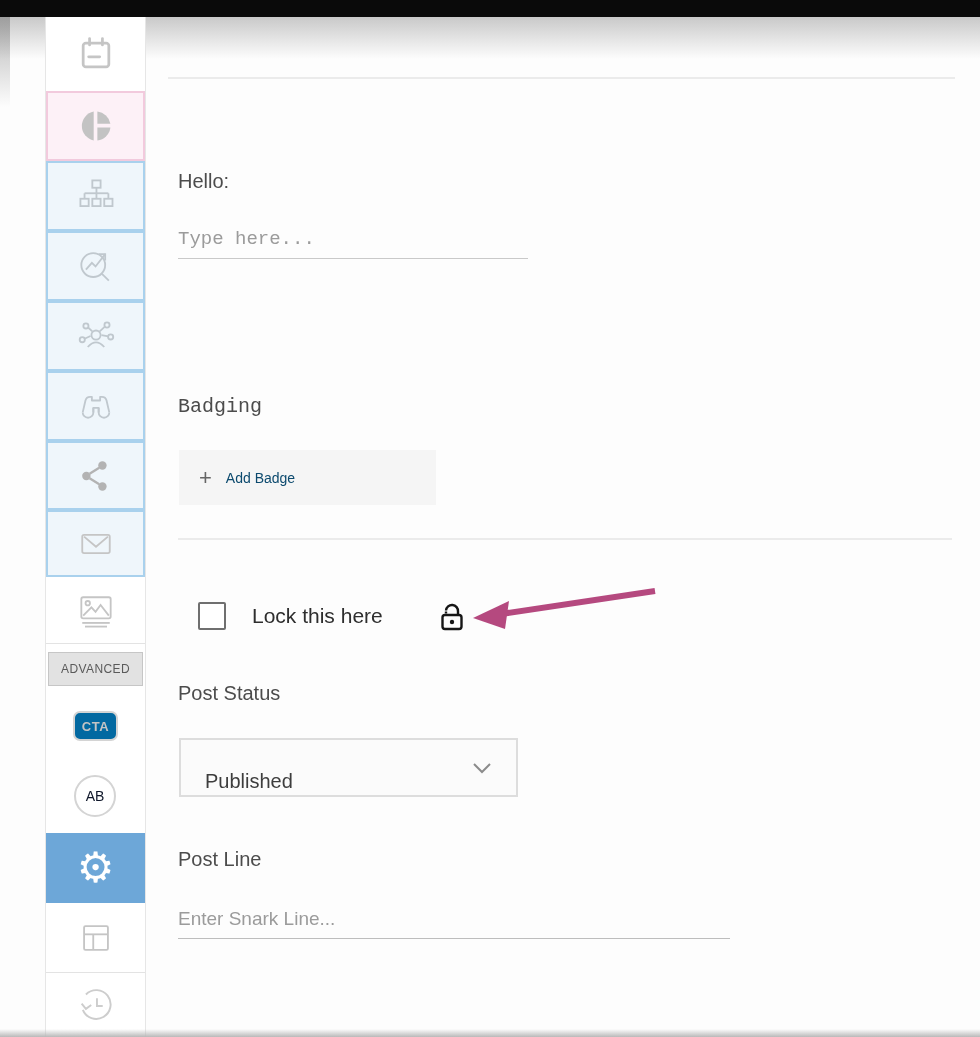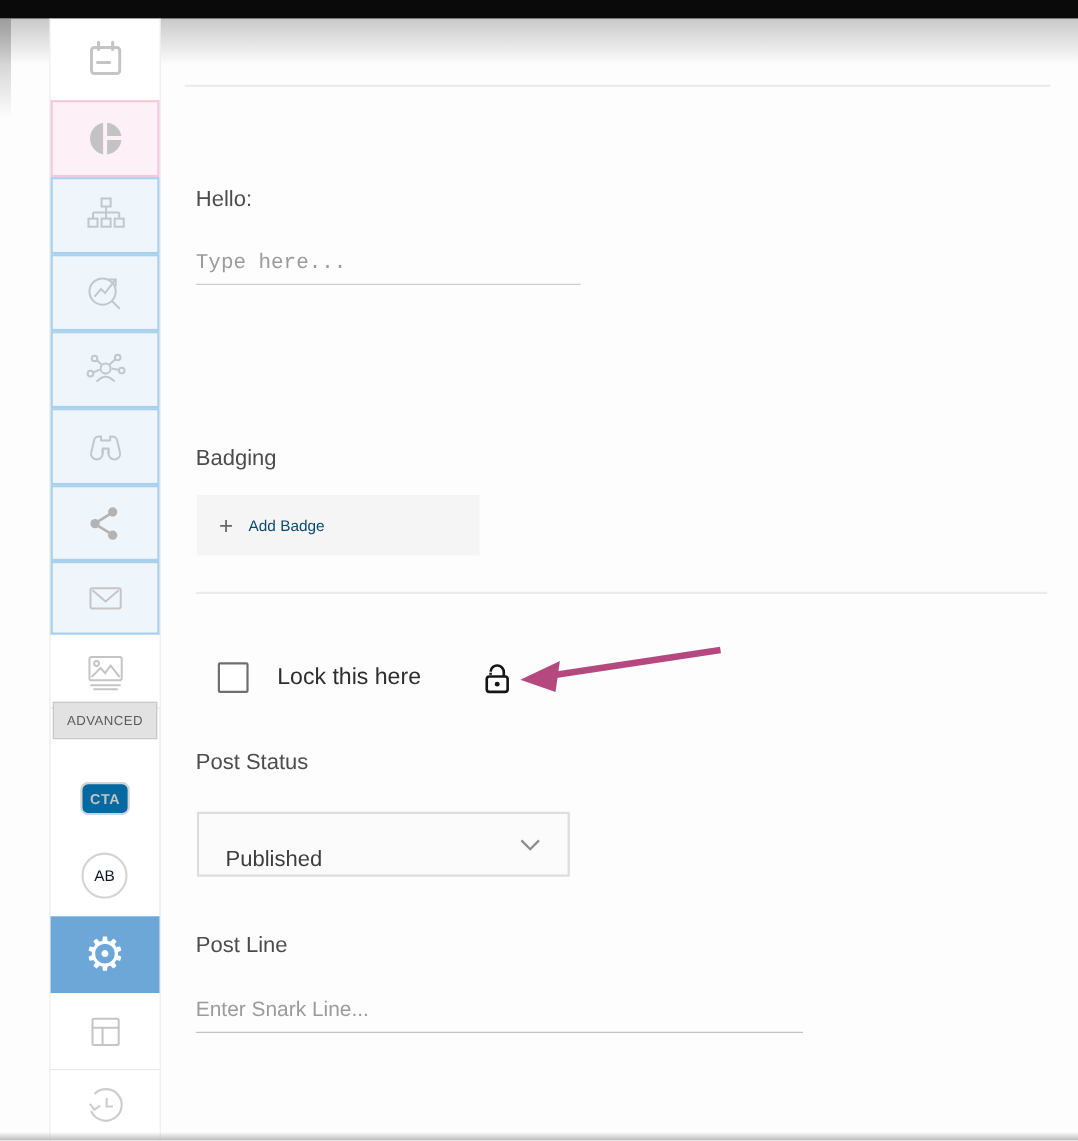--- a/index.html
+++ b/index.html
@@ -17,21 +17,21 @@
     background:linear-gradient(rgba(253,253,253,0), #b9b9b9);}
   
   .sidebar{position:absolute;left:45px;top:17px;width:101px;height:1020px;
     background:#ffffff;border-left:1px solid #e6e6e6;border-right:1px solid #e6e6e6;box-sizing:border-box;}
   .tile{position:absolute;left:0;width:99px;display:flex;align-items:center;justify-content:center;box-sizing:border-box;}
   .tile.blue{background:#eff6fb;border:2px solid #a9d1ed;}
   .tile.pink{background:#fdf1f7;border:2px solid #f2cadd;}
   .tile.white{background:#ffffff;}
   .tile.selected{background:#6da7d8;}
   .tile.bordered-bottom{border-bottom:1px solid #e3e3e3;}
-  .adv-box{position:absolute;left:2px;top:621px;width:95px;height:34px;background:#e2e2e2;
+  .adv-box{position:absolute;left:2px;top:635px;width:95px;height:34px;background:#e2e2e2;
     border:1px solid #c6c6c6;display:flex;align-items:center;justify-content:center;
     font-size:12px;color:#5a5a5a;letter-spacing:.4px;box-sizing:border-box;}
   .cta-box{position:absolute;left:27px;top:694px;width:45px;height:30px;border:2px solid #d4d4d4;
     border-radius:7px;display:flex;align-items:center;justify-content:center;
     font-size:13px;color:#c4c4c4;font-weight:bold;letter-spacing:.5px;box-sizing:border-box;background:#0369a1;}
   .ab-circle{position:absolute;left:28px;top:758px;width:42px;height:42px;border:2px solid #d4d4d4;
     border-radius:50%;display:flex;align-items:center;justify-content:center;
     font-size:14px;color:#0f172a;box-sizing:border-box;background:#fff;}
   .gear-glyph{color:#ffffff;font-size:42px;line-height:1;}
   
@@ -209,21 +209,21 @@
         </svg>
       </span>
     </div>
   </div>
 
   <div class="divider" style="left:168px;top:77px;width:787px;"></div>
 
   <div class="heading" style="left:178px;top:170px;">Hello:</div>
   <input class="underline-input" style="left: 178px; top: 228px; width: 350px; font-family: Liberation Mono, monospace;" placeholder="Type here...">
 
-  <div class="heading" style="left:178px;top:406px;">Badging</div>
+  <div class="heading" style="left:178px;top:395px;font-family:Liberation Mono, monospace;">Badging</div>
   <button class="add-badge">
     <span class="plus">+</span>
     <span class="lbl">Add Badge</span>
   </button>
 
   <div class="divider" style="left:178px;top:538px;width:774px;"></div>
 
   <div class="checkbox"></div>
   <div class="lock-label">Lock this here</div>
   <span style="position:absolute;left:439px;top:600px;">

